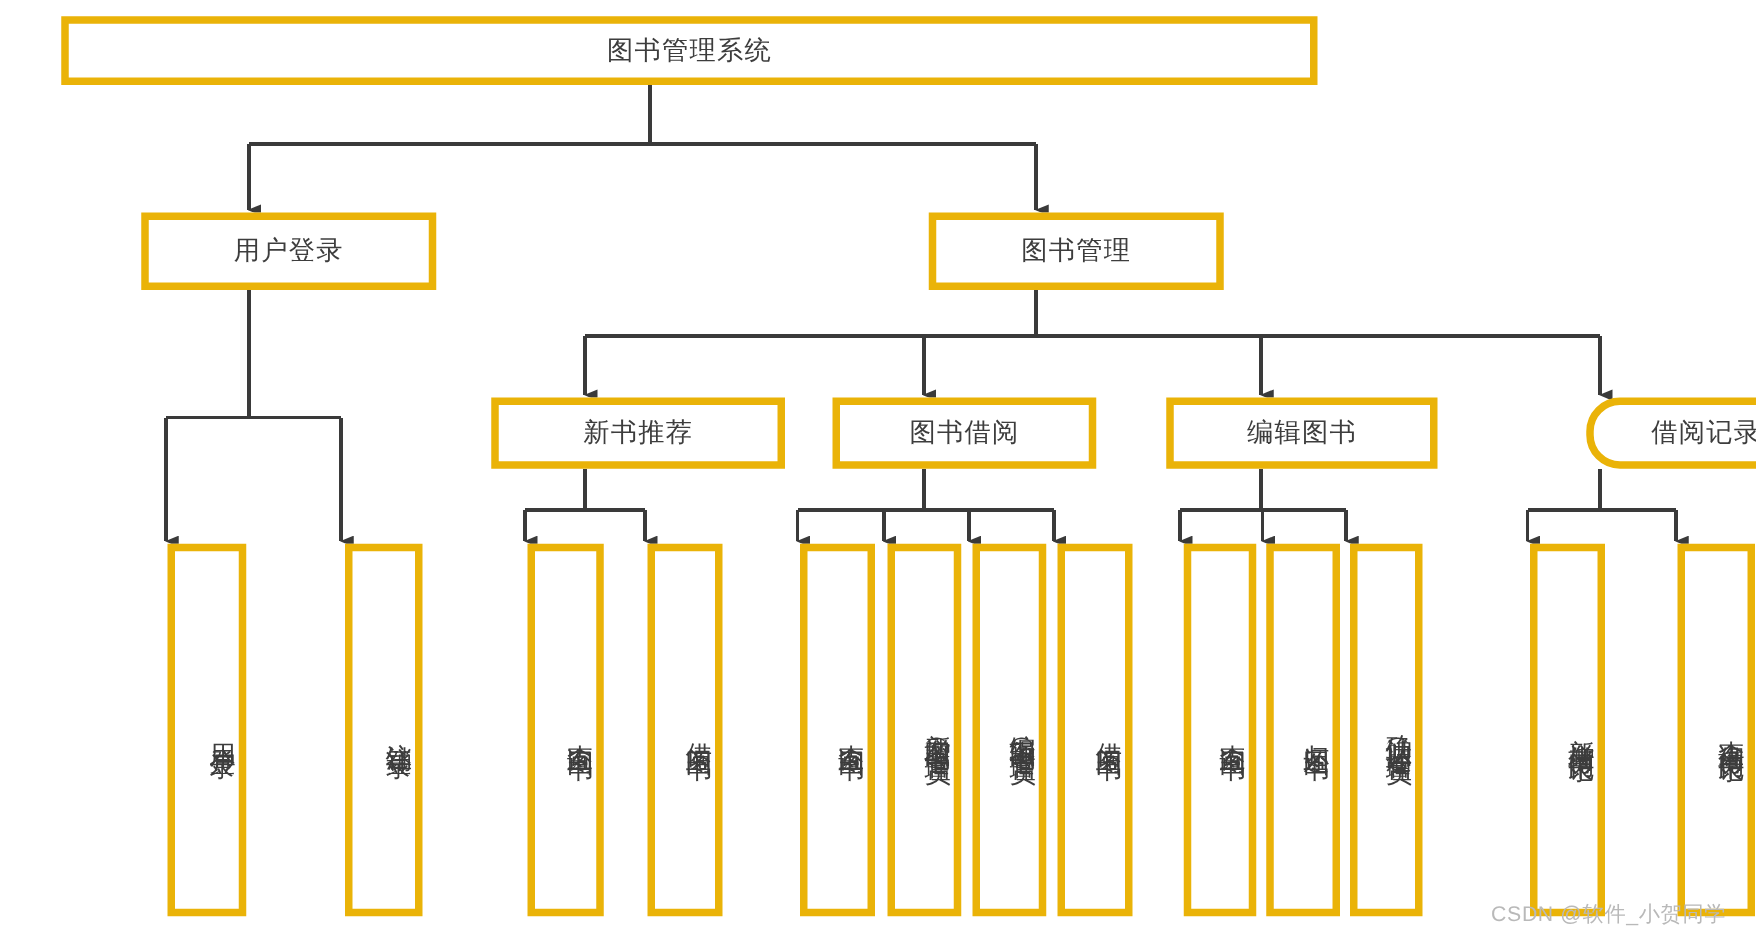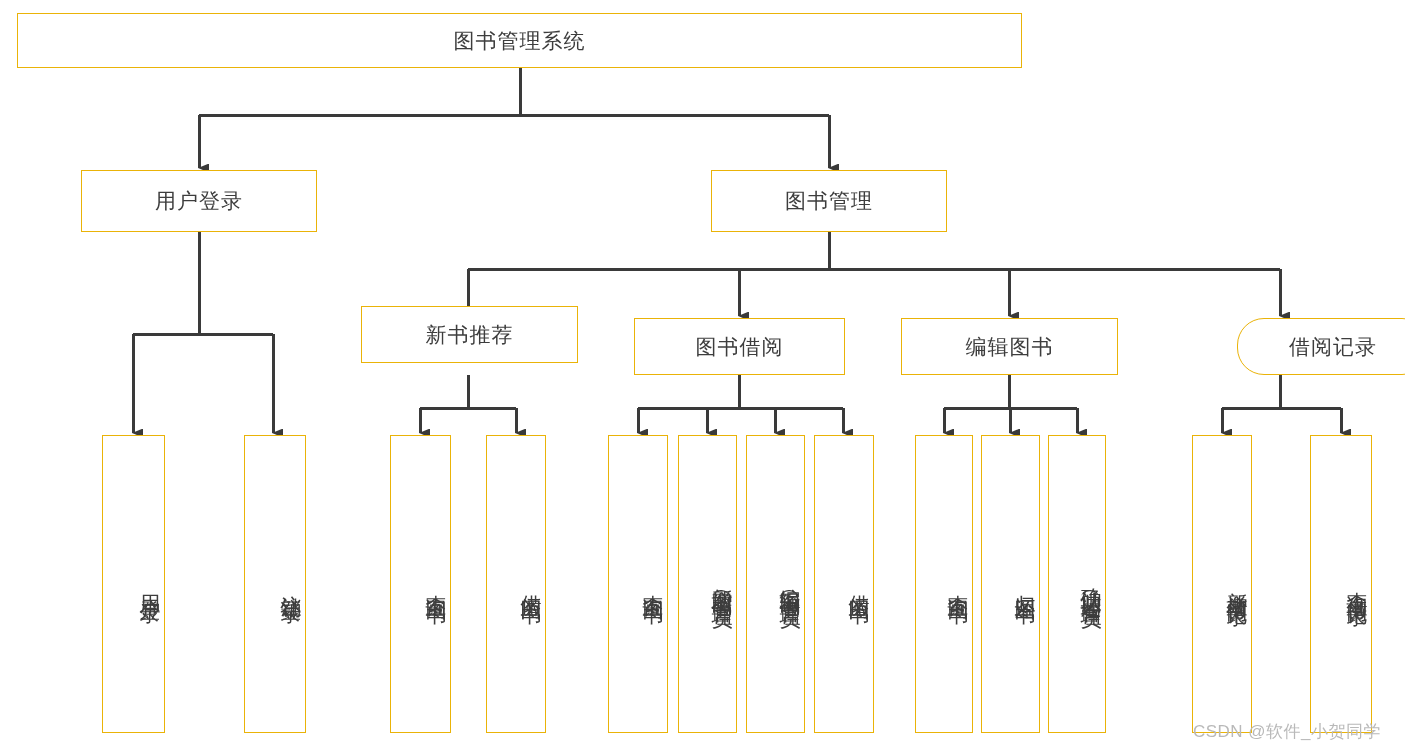--- a/index.html
+++ b/index.html
@@ -24,26 +24,27 @@
     left: 0;
     top: 0;
     width: 1405px;
     height: 747px;
     pointer-events: none;
   }
   .node {
     position: absolute;
     box-sizing: border-box;
     background: #ffffff;
-    border: 1px solid #eab308;
+    border: 6px solid #eab308;
     display: flex;
     align-items: center;
     justify-content: center;
     color: #3d3d3d;
     overflow: hidden;
+    margin-left: 32px;
   }
   .node.horizontal {
     font-size: 21px;
     letter-spacing: 1px;
     line-height: 1.2;
   }
   .node.vertical {
     writing-mode: vertical-rl;
     text-orientation: upright;
     font-size: 21px;
@@ -121,21 +122,21 @@
     <span class="label">图书管理系统</span>
   </div>
 
   <div id="node-layer">
       <div class="node horizontal" style="left: 81px; top: 170px; width: 236px; height: 62px;">
         <span class="label">用户登录</span>
       </div>
       <div class="node horizontal" style="left: 711px; top: 170px; width: 236px; height: 62px; justify-content: center;">
         <span class="label">图书管理</span>
       </div>
-      <div class="node horizontal" style="left: 361px; top: 306px; width: 217px; height: 57px;">
+      <div class="node horizontal" style="left: 361px; top: 318px; width: 235px; height: 57px;">
         <span class="label">新书推荐</span>
       </div>
       <div class="node horizontal" style="left: 634px; top: 318px; width: 211px; height: 57px; text-align: center;">
         <span class="label">图书借阅</span>
       </div>
       <div class="node horizontal" style="left: 901px; top: 318px; width: 217px; height: 57px;">
         <span class="label">编辑图书</span>
       </div>
       <div class="node horizontal" style="left: 1237px; top: 318px; width: 192px; height: 57px; border-radius: 27px;">
         <span class="label">借阅记录</span>

